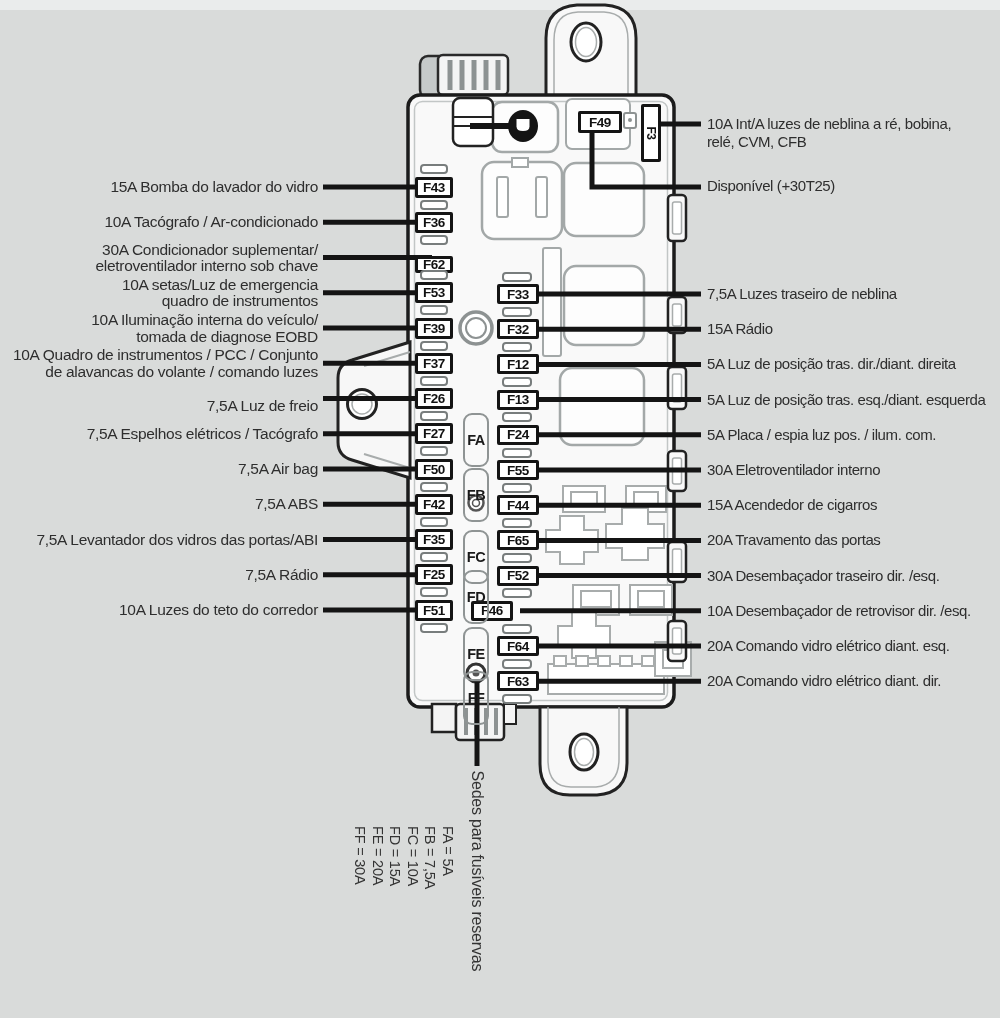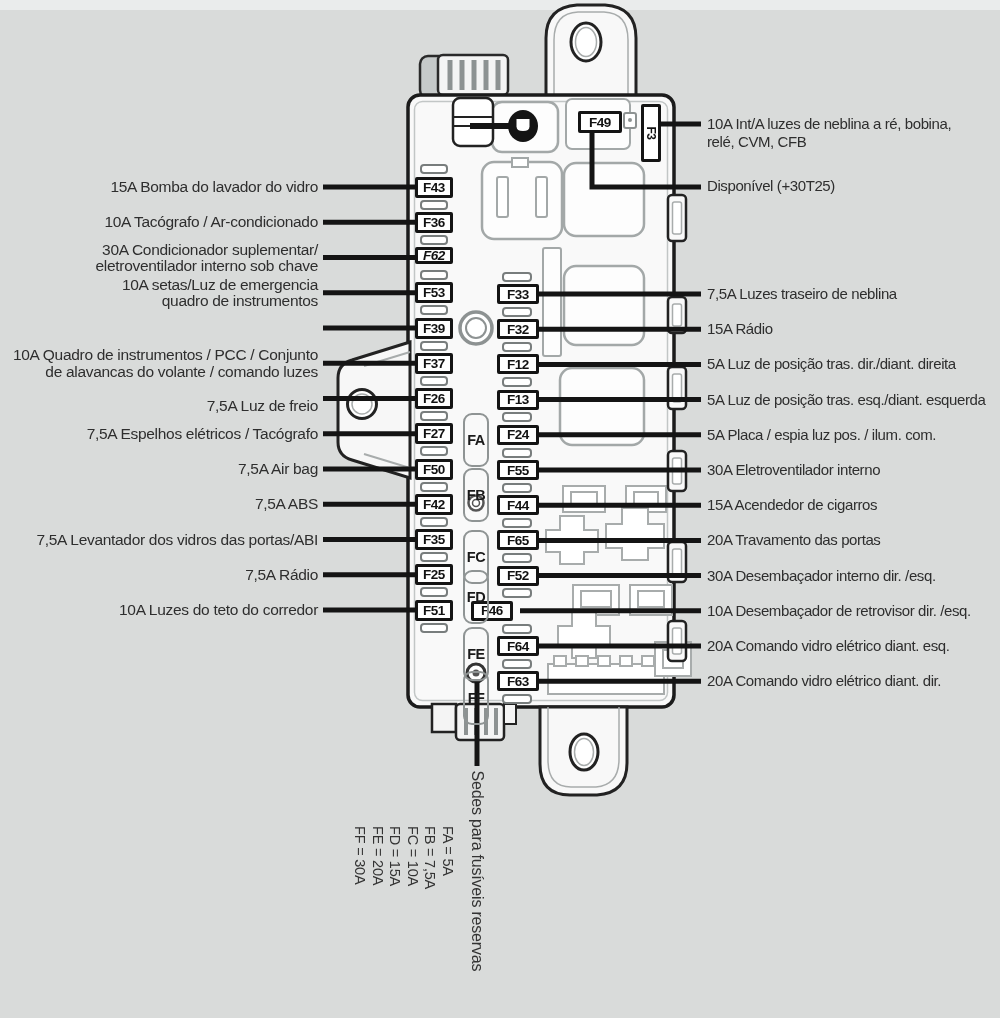--- a/index.html
+++ b/index.html
@@ -184,27 +184,29 @@
         <div class="legend-line">FC = 10A</div>
         <div class="legend-line">FD = 15A</div>
         <div class="legend-line">FE = 20A</div>
         <div class="legend-line">FF = 30A</div>
       </div>
     <div id="reserve-note">Sedes para fusíveis reservas</div>
   <div class="fuse" style="left: 415px; top: 176.5px; width: 38px; height: 21px;">F43</div>
       <div class="lbl left" style="top: 187px;">15A Bomba do lavador do vidro</div>
       <div class="fuse" style="left: 415px; top: 211.75px; width: 38px; height: 21px;">F36</div>
       <div class="lbl left" style="top: 222.25px;">10A Tacógrafo / Ar-condicionado</div>
-      <div class="fuse" style="left: 415px; top: 247px; width: 38px; height: 17px; font-style: italic;">F62</div>
+      <div class="fuse" style="left: 415px; top: 256px; width: 38px; height: 17px;">F62</div>
       <div class="lbl left" style="top: 257.5px;">30A Condicionador suplementar/
 eletroventilador interno sob chave</div>
       <div class="fuse" style="left: 415px; top: 282.25px; width: 38px; height: 21px;">F53</div>
       <div class="lbl left" style="top: 292.75px;">10A setas/Luz de emergencia
 quadro de instrumentos</div>
       <div class="fuse" style="left: 415px; top: 317.5px; width: 38px; height: 21px;">F39</div>
+      <div class="lbl left" style="top: 328px;">10A Iluminação interna do veículo/
+tomada de diagnose EOBD</div>
       <div class="fuse" style="left: 415px; top: 352.75px; width: 38px; height: 21px;">F37</div>
       <div class="lbl left" style="top: 363.25px;">10A Quadro de instrumentos / PCC / Conjunto
 de alavancas do volante / comando luzes</div>
       <div class="fuse" style="left: 415px; top: 388px; width: 38px; height: 21px;">F26</div>
       <div class="lbl left" style="top: 406px;">7,5A Luz de freio</div>
       <div class="fuse" style="left: 415px; top: 423.25px; width: 38px; height: 21px;">F27</div>
       <div class="lbl left" style="top: 433.75px;">7,5A Espelhos elétricos / Tacógrafo</div>
       <div class="fuse" style="left: 415px; top: 458.5px; width: 38px; height: 21px;">F50</div>
       <div class="lbl left" style="top: 469px;">7,5A Air bag</div>
       <div class="fuse" style="left: 415px; top: 493.75px; width: 38px; height: 21px;">F42</div>
@@ -225,21 +227,21 @@
       <div class="lbl right" style="top: 399.6px;">5A Luz de posição tras. esq./diant. esquerda</div>
       <div class="fuse" style="left: 497px; top: 424.8px; width: 42px; height: 20px;">F24</div>
       <div class="lbl right" style="top: 434.8px;">5A Placa / espia luz pos. / ilum. com.</div>
       <div class="fuse" style="left: 497px; top: 460px; width: 42px; height: 20px;">F55</div>
       <div class="lbl right" style="top: 470px;">30A Eletroventilador interno</div>
       <div class="fuse" style="left: 497px; top: 495.2px; width: 42px; height: 20px;">F44</div>
       <div class="lbl right" style="top: 505.2px;">15A Acendedor de cigarros</div>
       <div class="fuse" style="left: 497px; top: 530.4px; width: 42px; height: 20px;">F65</div>
       <div class="lbl right" style="top: 540.4px;">20A Travamento das portas</div>
       <div class="fuse" style="left: 497px; top: 565.6px; width: 42px; height: 20px;">F52</div>
-      <div class="lbl right" style="top: 575.6px;">30A Desembaçador interno dir. /esq.</div>
+      <div class="lbl right" style="top: 575.6px;">30A Desembaçador traseiro dir. /esq.</div>
       <div class="fuse" style="left: 471px; top: 600.8px; width: 42px; height: 20px;">F46</div>
       <div class="lbl right" style="top: 610.8px;">10A Desembaçador de retrovisor dir. /esq.</div>
       <div class="fuse" style="left: 497px; top: 636px; width: 42px; height: 20px;">F64</div>
       <div class="lbl right" style="top: 646px;">20A Comando vidro elétrico diant. esq.</div>
       <div class="fuse" style="left: 497px; top: 671.2px; width: 42px; height: 20px;">F63</div>
       <div class="lbl right" style="top: 681.2px;">20A Comando vidro elétrico diant. dir.</div>
       <div class="fuse v" style="left: 641px; top: 104px; width: 20px; height: 58px;">
         <span>F3</span>
       </div>
       <div class="lbl right" style="top: 133px;">10A Int/A luzes de neblina a ré, bobina,

